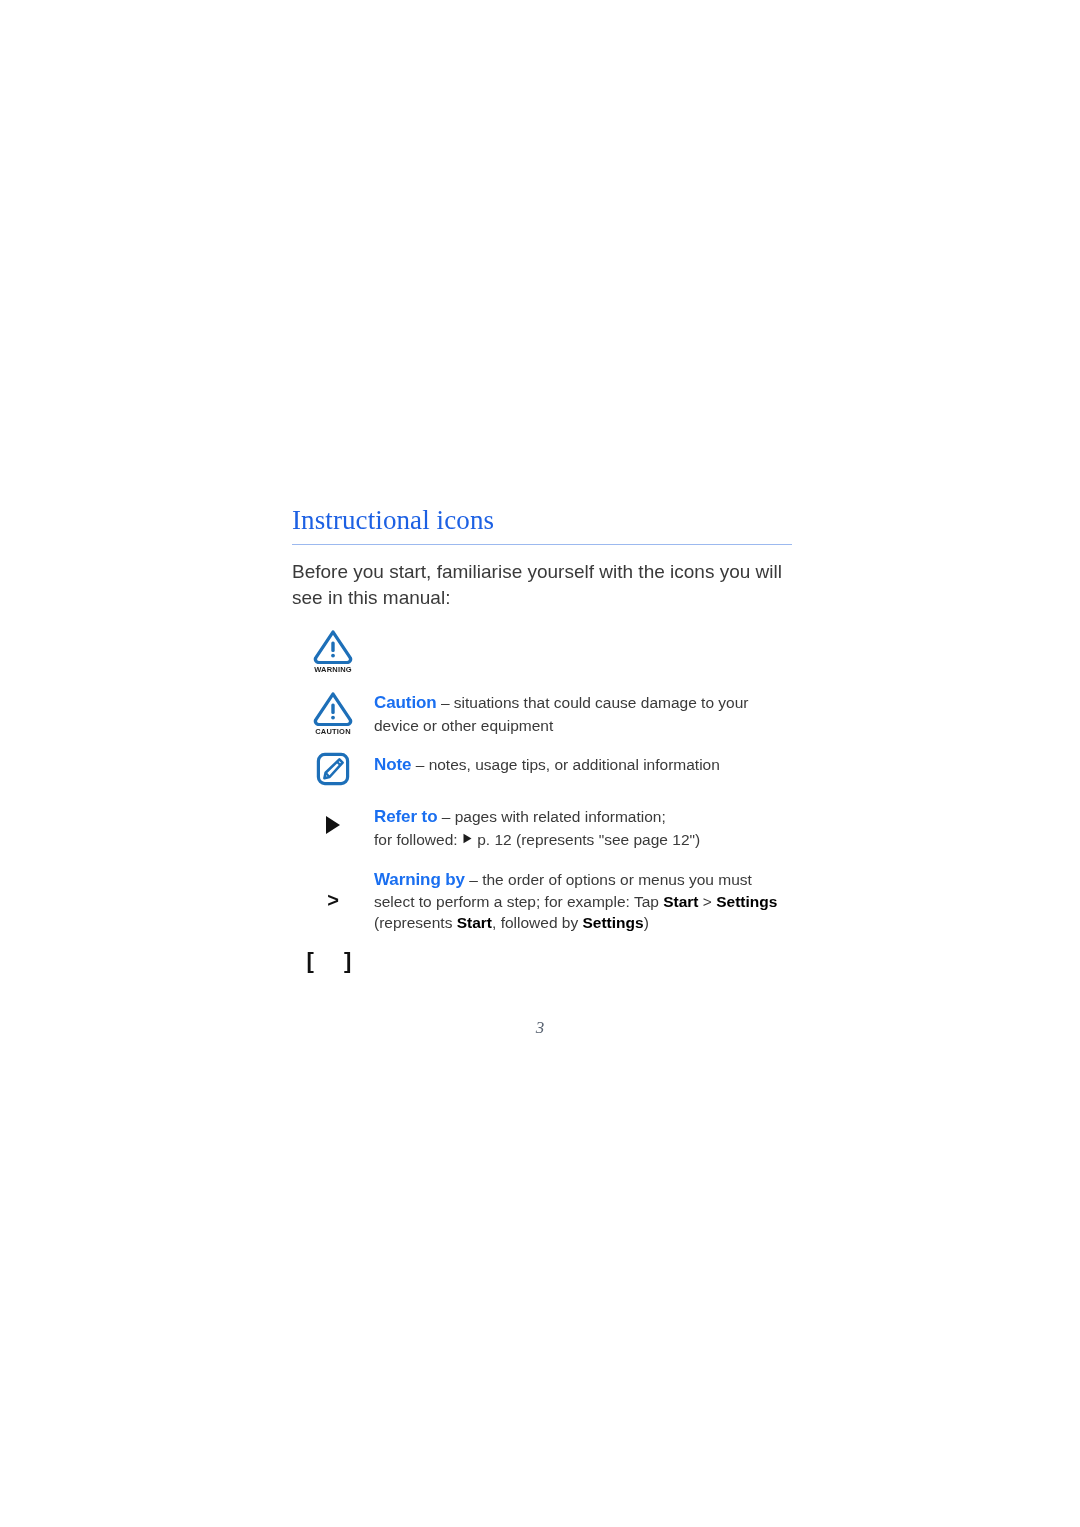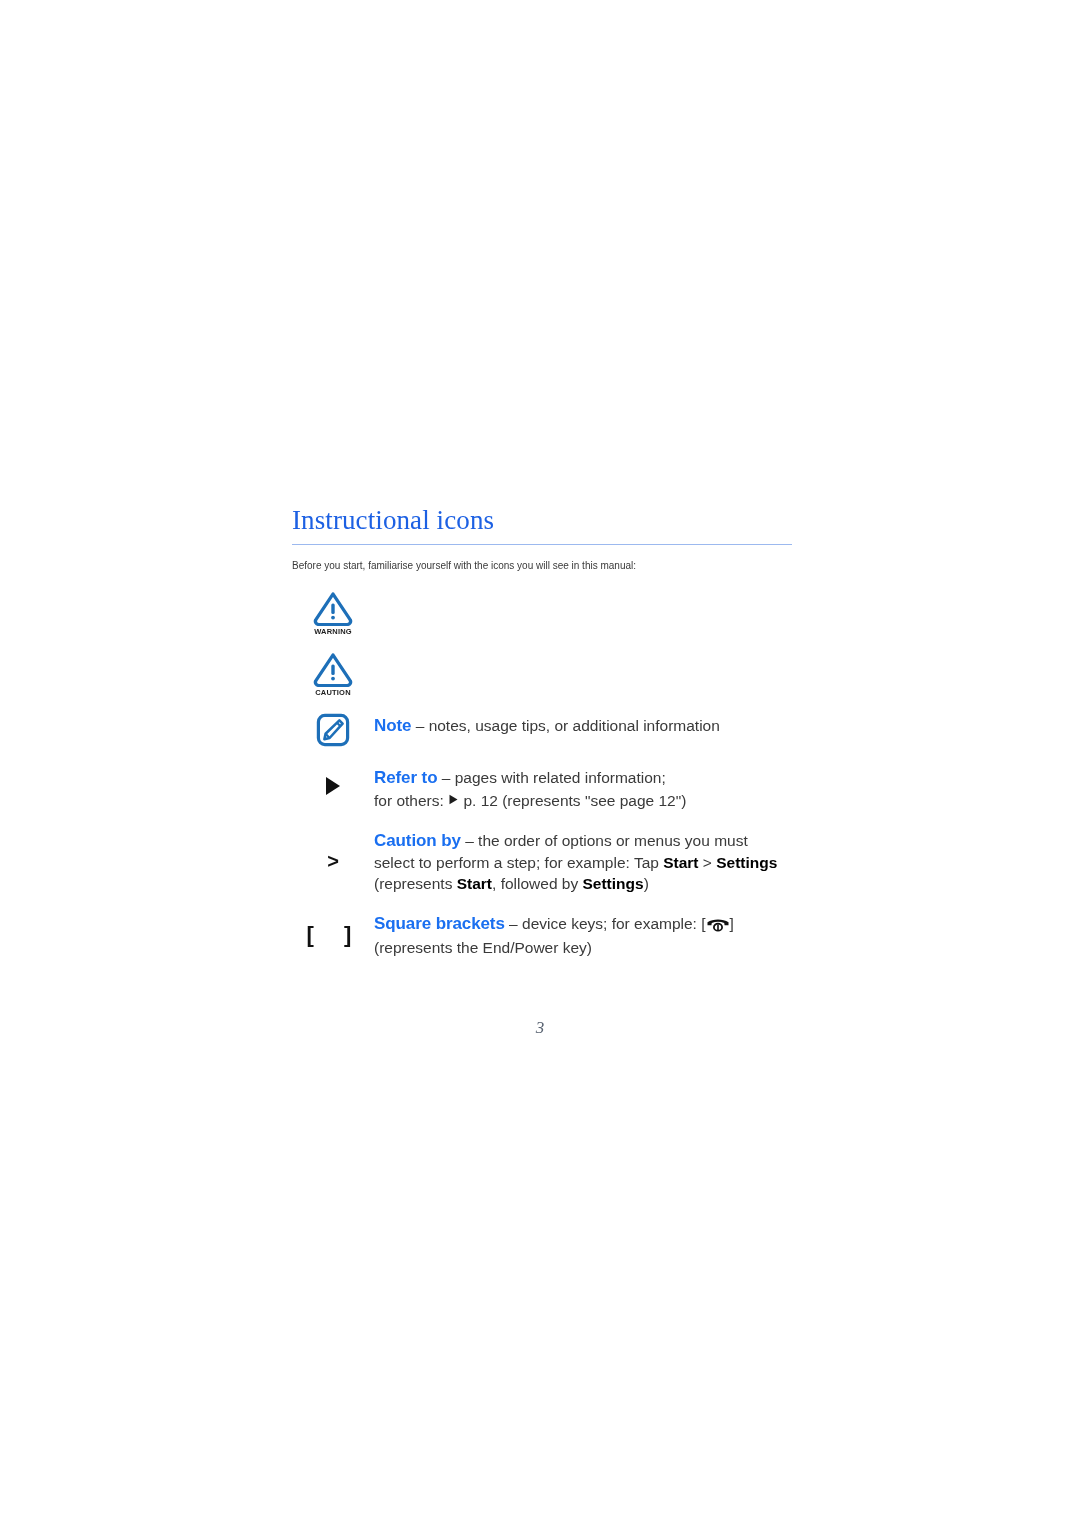--- a/index.html
+++ b/index.html
@@ -45,21 +45,21 @@
   }
   .title-rule {
     width: 500px;
     height: 1px;
     background: #9cb9ef;
     margin: 0 0 14px 0;
   }
 
   
   .intro {
-    font-size: 10px;
+    font-size: 19px;
     color: #3a3a3a;
     line-height: 1.38;
     margin: 0 0 18px 0;
     width: 500px;
   }
 
   
   .icon-row {
     display: flex;
     align-items: flex-start;
@@ -179,20 +179,23 @@
       <div class="icon-cell">
         <div class="tri-icon">
           <svg width="40" height="35" viewBox="0 0 40 35" aria-hidden="true">
             <path d="M20 3.2 L37.2 31.3 a3.6 3.6 0 0 1 -3.1 5.2 L5.9 36.5 a3.6 3.6 0 0 1 -3.1 -5.2 Z" fill="none" stroke="#1d6fb8" stroke-width="3.4" stroke-linejoin="round" transform="scale(1,0.92)"></path>
             <rect x="18.3" y="12.5" width="3.4" height="10.5" rx="1.5" fill="#1d6fb8"></rect>
             <circle cx="20" cy="26.6" r="1.9" fill="#1d6fb8"></circle>
           </svg>
           <div class="tri-label">CAUTION</div>
         </div>
       </div>
+      <div class="row-text">
+        <span class="kw">Caution</span><span> – </span><span>situations that could cause damage to your device or other equipment</span>
+      </div>
     </div>
 
     <div class="icon-row" style="margin-bottom:18px;">
       <div class="icon-cell">
         <div class="note-icon">
           <svg width="34" height="34" viewBox="0 0 34 34" aria-hidden="true">
             <rect x="2.4" y="2.4" width="29.2" height="29.2" rx="6.5" ry="6.5" fill="none" stroke="#1d6fb8" stroke-width="3.2"></rect>
             <path d="M23.4 7.4 L26.6 10.6 L13.6 25.0 L8.4 26.2 L9.6 20.8 Z" fill="none" stroke="#1d6fb8" stroke-width="2.6" stroke-linejoin="round"></path>
             <path d="M9.6 20.8 L13.6 25.0" stroke="#1d6fb8" stroke-width="2.2"></path>
             <path d="M21.0 9.8 L24.2 13.0" stroke="#1d6fb8" stroke-width="2.2"></path>
@@ -207,48 +210,40 @@
     <div class="icon-row" style="margin-bottom:17px;justify-content:center;">
       <div class="icon-cell">
         <span class="tri-bullet">
           <svg width="20" height="22" viewBox="0 0 20 22" aria-hidden="true">
             <path d="M3 2 L17 11 L3 20 Z" fill="#111111"></path>
           </svg>
         </span>
       </div>
       <div class="row-text">
         <span class="kw">Refer to</span><span> – </span><span>pages with related information;</span><br>
-        <span>for others: </span><span class="inline-tri"><svg width="11" height="11" viewBox="0 0 11 11" aria-hidden="true">
+        <span>for followed: </span><span class="inline-tri"><svg width="11" height="11" viewBox="0 0 11 11" aria-hidden="true">
               <path d="M1.5 0.8 L9.5 5.5 L1.5 10.2 Z" fill="#1d1d1d"></path>
             </svg></span><span> p. 12 (represents "see page 12")</span>
       </div>
     </div>
 
     <div class="icon-row" style="margin-bottom:17px;">
       <div class="icon-cell">
         <span class="glyph-marker">&gt;</span>
       </div>
       <div class="row-text">
-        <span class="kw">Caution by</span><span> – </span><span>the order of options or menus you must</span><br>
+        <span class="kw">Warning by</span><span> – </span><span>the order of options or menus you must</span><br>
         <span>select to perform a step; for example: Tap </span><span class="bold">Start</span><span> &gt; </span><span class="bold">Settings</span><br>
         <span>(represents </span><span class="bold">Start</span><span>, followed by </span><span class="bold">Settings</span><span>)</span>
       </div>
     </div>
 
     <div class="icon-row" style="margin-bottom:0;">
       <div class="icon-cell">
         <span class="bracket-marker">[    ]</span>
       </div>
-      <div class="row-text">
-        <span class="kw">Square brackets</span><span> – </span><span>device keys; for example: [</span><span class="inline-key"><svg width="24" height="14" viewBox="0 0 24 14" aria-hidden="true">
-              <path d="M1.5 4.2 C 7 0.6, 17 0.6, 22.5 4.2 L 22.5 7.2 L 18.6 7.2 L 18.2 5.0 C 14.3 3.4, 9.7 3.4, 5.8 5.0 L 5.4 7.2 L 1.5 7.2 Z" fill="#111111"></path>
-              <ellipse cx="12" cy="9.2" rx="4.1" ry="3.5" fill="none" stroke="#111111" stroke-width="1.8"></ellipse>
-              <rect x="11.2" y="6.4" width="1.6" height="5.6" fill="#111111"></rect>
-            </svg></span><span>]</span><br>
-        <span>(represents the End/Power key)</span>
-      </div>
     </div>
 
   </div>
 
   <div class="page-number">3</div>
 
 </div>
 
 </body></html>

